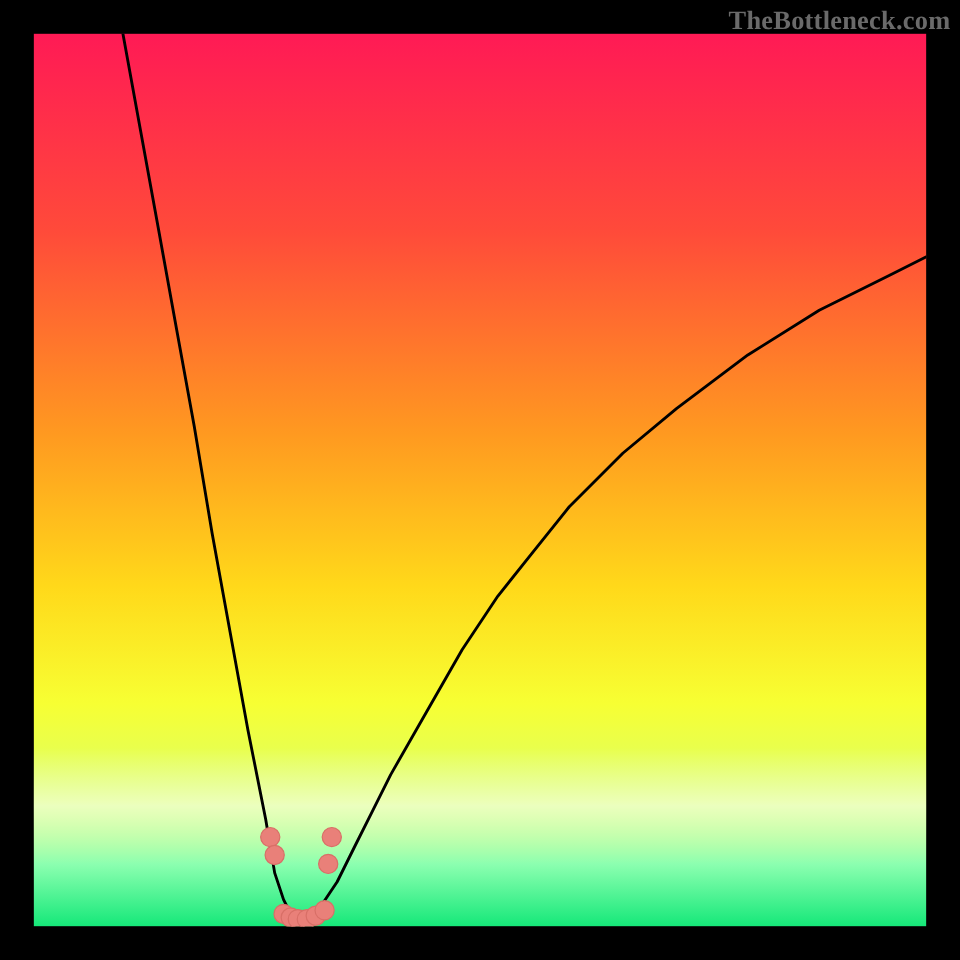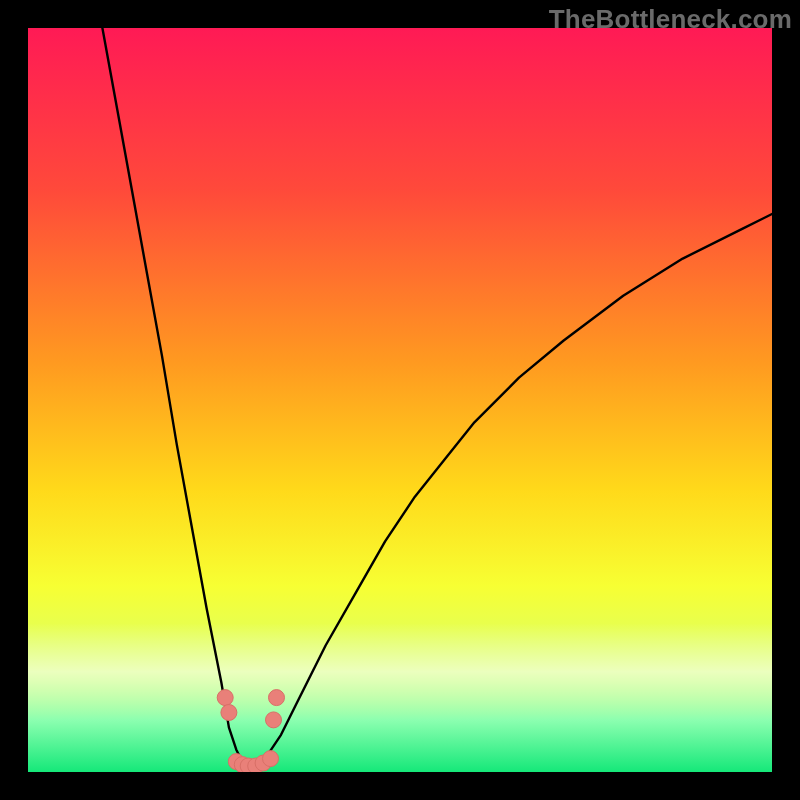--- a/index.html
+++ b/index.html
@@ -15,22 +15,22 @@
     left: 28px;
     top: 28px;
     width: 744px;
     height: 744px;
     background: #000;
   }
   .watermark {
     position: absolute;
     top: 4px;
     right: 8px;
-    font-family: Liberation Sans, sans-serif;
-    font-size: 26px;
+    font-family: Liberation Serif, serif;
+    font-size: 22px;
     font-weight: 600;
     color: #6a6a6a;
     letter-spacing: 0.2px;
   }
   svg {
     display: block;
   }
 </style>
 </head>
 <body>

